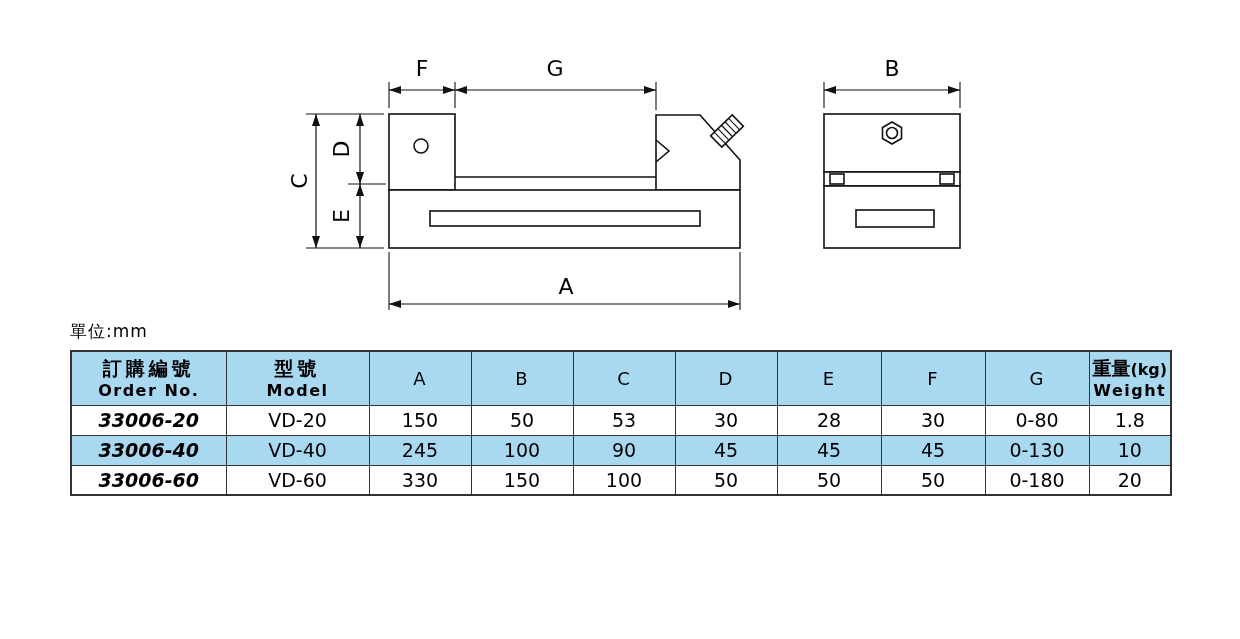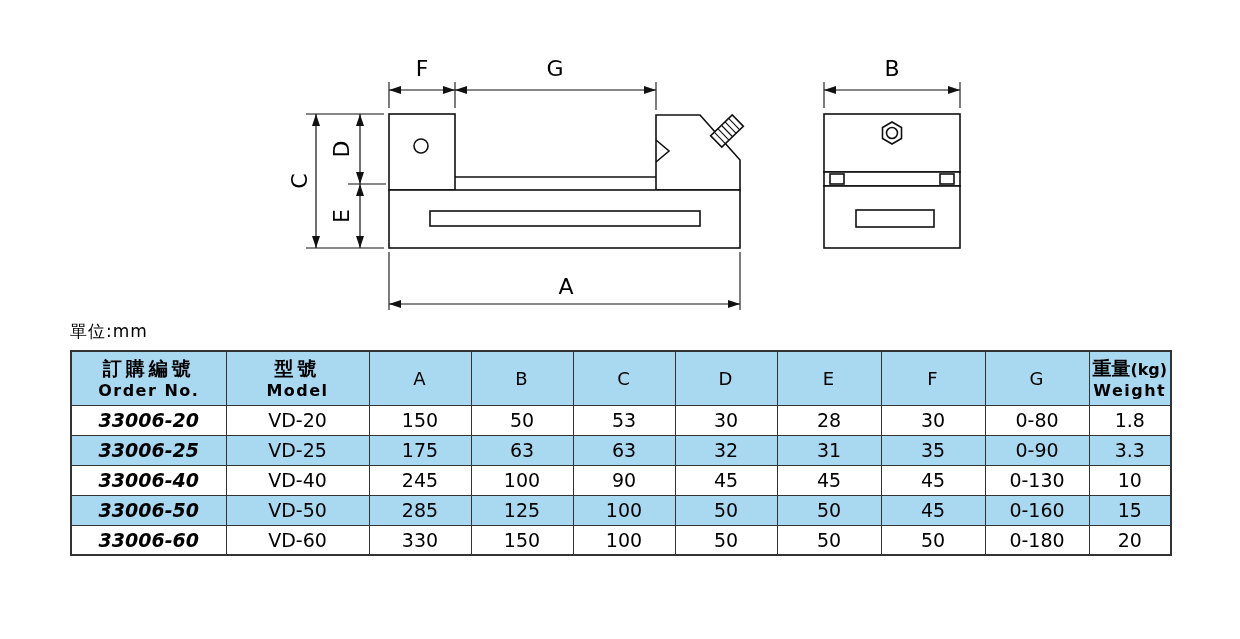--- a/index.html
+++ b/index.html
@@ -163,56 +163,32 @@
       <td>150</td>
       <td>50</td>
       <td>53</td>
       <td>30</td>
       <td>28</td>
       <td>30</td>
       <td>0-80</td>
       <td>1.8</td>
     </tr>
     <tr>
-      <td class="cell-order">33006-25</td>
-      <td>VD-25</td>
-      <td>175</td>
-      <td>63</td>
-      <td>63</td>
-      <td>32</td>
-      <td>31</td>
-      <td>35</td>
-      <td>0-90</td>
-      <td>3.3</td>
-    </tr>
-    <tr>
       <td class="cell-order">33006-40</td>
       <td>VD-40</td>
       <td>245</td>
       <td>100</td>
       <td>90</td>
       <td>45</td>
       <td>45</td>
       <td>45</td>
       <td>0-130</td>
       <td>10</td>
     </tr>
     <tr>
-      <td class="cell-order">33006-50</td>
-      <td>VD-50</td>
-      <td>285</td>
-      <td>125</td>
-      <td>100</td>
-      <td>50</td>
-      <td>50</td>
-      <td>45</td>
-      <td>0-160</td>
-      <td>15</td>
-    </tr>
-    <tr>
       <td class="cell-order">33006-60</td>
       <td>VD-60</td>
       <td>330</td>
       <td>150</td>
       <td>100</td>
       <td>50</td>
       <td>50</td>
       <td>50</td>
       <td>0-180</td>
       <td>20</td>

